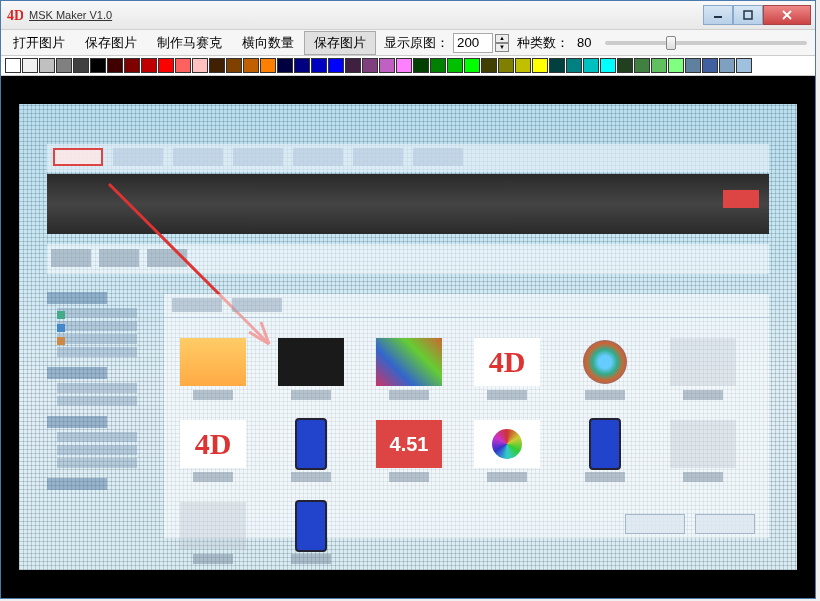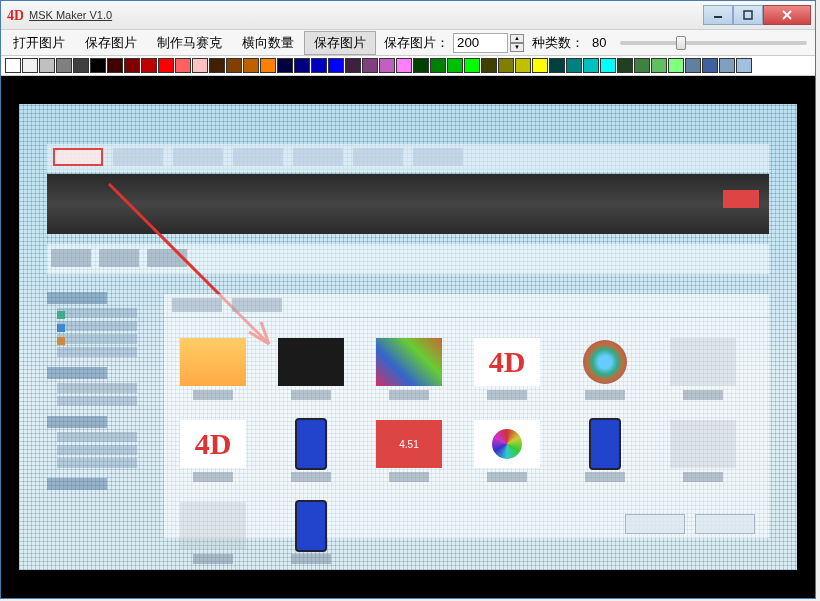--- a/index.html
+++ b/index.html
@@ -12,21 +12,21 @@
 .titlebar .title { flex: 1; font-size: 11px; color: #333; text-decoration: underline; }
 .winbtns { display: flex; gap: 0; }
 .winbtn { width: 30px; height: 20px; border: 1px solid #8aa8c8; background: linear-gradient(#d8e6f4, #b8d0e8); display: flex; align-items: center; justify-content: center; cursor: default; }
 .winbtn.close { width: 48px; background: linear-gradient(#e88, #c44); border-color: #a44; }
 .winbtn svg { width: 12px; height: 10px; }
 
 .toolbar { height: 26px; background: #f6f6f6; display: flex; align-items: center; border-bottom: 1px solid #ccc; padding: 0 2px; gap: 0; font-size: 13px; }
 .tbtn { padding: 3px 10px; cursor: pointer; white-space: nowrap; }
 .tbtn.active { background: #e0e0e0; border: 1px solid #aaa; padding: 2px 9px; }
 .tlabel { padding: 0 4px 0 8px; }
-.tinput { width: 55px; height: 20px; border: 1px solid #aaa; padding: 1px 3px; text-align: left; }
+.tinput { width: 40px; height: 20px; border: 1px solid #aaa; padding: 1px 3px; text-align: left; }
 .spinner { display: inline-flex; flex-direction: column; margin-left: 2px; }
 .spinner span { width: 14px; height: 9px; border: 1px solid #888; background: #eee; font-size: 6px; line-height: 6px; text-align: center; cursor: pointer; }
 .tval { padding: 0 8px 0 4px; }
 .slider-wrap { flex: 1; display: flex; align-items: center; padding: 0 6px; min-width: 80px; }
 .slider { width: 100%; height: 4px; background: #ccc; position: relative; border-radius: 2px; }
 .slider .thumb { position: absolute; top: -5px; left: 30%; width: 10px; height: 14px; background: linear-gradient(#fafafa,#ddd); border: 1px solid #888; border-radius: 2px; }
 
 .palette { height: 20px; background: #fff; display: flex; padding: 2px 4px; gap: 1px; border-bottom: 1px solid #ccc; }
 .swatch { width: 16px; height: 15px; border: 1px solid #333; cursor: pointer; }
 
@@ -63,21 +63,21 @@
 .mos-grid { display: flex; flex-wrap: wrap; gap: 20px 28px; padding: 20px 14px; }
 .mos-item { width: 70px; display: flex; flex-direction: column; align-items: center; gap: 4px; }
 .mos-thumb { width: 66px; height: 48px; background: #888; }
 .mos-cap { width: 40px; height: 10px; background: rgba(120,140,160,.5); }
 .th-folder { background: linear-gradient(#fc6, #fa4); }
 .th-black { background: #1a1a1a; }
 .th-color { background: linear-gradient(45deg,#c36,#36c,#6c3,#c63); }
 .th-4d { background: #fff; display:flex; align-items:center; justify-content:center; color:#d33; font-size:30px; font-weight:bold; font-family: serif; }
 .th-globe { background: radial-gradient(circle, #6cf 20%, #3a8 40%, #c63 60%, #36c); border-radius: 50%; width: 44px; height: 44px; margin: 2px auto; }
 .th-phone { background: #24c; width: 32px; height: 52px; margin: -2px auto; border: 2px solid #223; border-radius: 4px; }
-.th-red { background: #d44; display:flex; align-items:center; justify-content:center; color:#fff; font-size:10px; font-weight:normal; }
+.th-red { background: #d44; display:flex; align-items:center; justify-content:center; color:#fff; font-size:20px; font-weight:bold; }
 .th-wheel { background: #fff; display:flex; align-items:center; justify-content:center; }
 .th-wheel::after { content:""; width:30px; height:30px; border-radius:50%; background: conic-gradient(#c33,#cc3,#3c3,#3cc,#33c,#c3c,#c33); }
 .th-ghost { background: rgba(180,190,200,.3); }
 .mos-foot { position: absolute; bottom: 4px; right: 14px; display: flex; gap: 10px; }
 .mos-fbtn { width: 60px; height: 20px; background: rgba(220,230,240,.8); border: 1px solid rgba(150,170,190,.8); }
 </style>
 </head>
 <body>
 
 <div class="window">
@@ -108,21 +108,21 @@
         </div>
     </div>
   </div>
 
   <div class="toolbar">
     <span class="tbtn">打开图片</span>
     <span class="tbtn">保存图片</span>
     <span class="tbtn">制作马赛克</span>
     <span class="tbtn">横向数量</span>
     <span class="tbtn active">保存图片</span>
-    <span class="tlabel">保存图片：</span>
+    <span class="tlabel">显示原图：</span>
     <input class="tinput" value="200" style="">
     <span class="spinner">
         <span>▲</span>
         <span>▼</span>
       </span>
     <span class="tlabel">种类数：</span>
     <span class="tval">80</span>
     <div class="slider-wrap">
         <div class="slider">
           <div class="thumb"></div>

